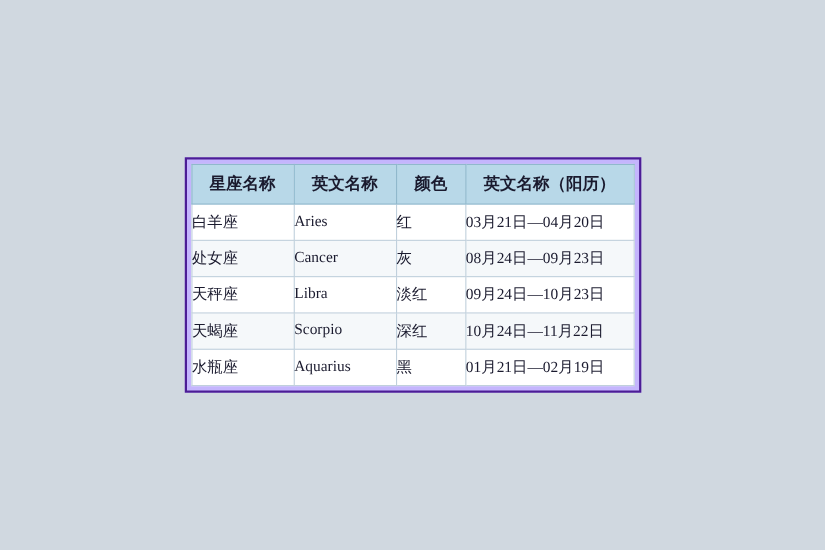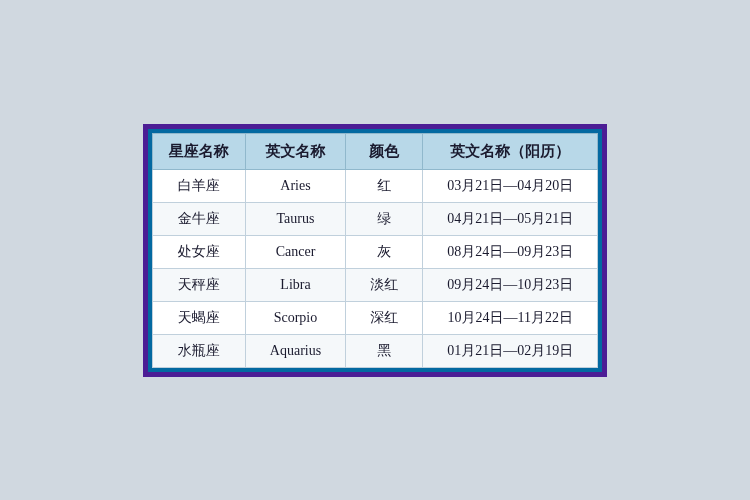--- a/index.html
+++ b/index.html
@@ -12,44 +12,44 @@
       width: 750px;
       height: 500px;
       background-color: #d0d8e0;
       display: flex;
       align-items: center;
       justify-content: center;
       font-family: "SimSun", "宋体", serif;
     }
 
     .table-container {
-      background-color: #0369a1;
-      border: 5px solid #4c1d95;
+      background-color: #c4b5fd;
+      border: 2px solid #4c1d95;
       padding: 4px;
     }
 
     table {
       border-collapse: collapse;
       background-color: white;
     }
 
     th {
       background-color: #b8d8e8;
       color: #1a1a2e;
       font-weight: bold;
       padding: 8px 16px;
       border: 1px solid #90b8cc;
       text-align: center;
       font-size: 15px;
     }
 
     td {
-      padding: 7px 24px;
+      padding: 7px 0;
       border: 1px solid #c0d0dc;
-      text-align: center;
+      text-align: left;
       font-size: 14px;
       color: #1a1a2e;
     }
 
     tr:nth-child(even) td {
       background-color: #f5f8fa;
     }
 
     tr:nth-child(odd) td {
       background-color: #ffffff;
@@ -77,26 +77,20 @@
       </tr>
     </thead>
     <tbody id="table-body">
     <tr>
           <td>白羊座</td>
           <td>Aries</td>
           <td>红</td>
           <td>03月21日—04月20日</td>
         </tr>
         <tr>
-          <td>金牛座</td>
-          <td>Taurus</td>
-          <td>绿</td>
-          <td>04月21日—05月21日</td>
-        </tr>
-        <tr>
           <td>处女座</td>
           <td>Cancer</td>
           <td>灰</td>
           <td>08月24日—09月23日</td>
         </tr>
         <tr>
           <td>天秤座</td>
           <td>Libra</td>
           <td>淡红</td>
           <td>09月24日—10月23日</td>

